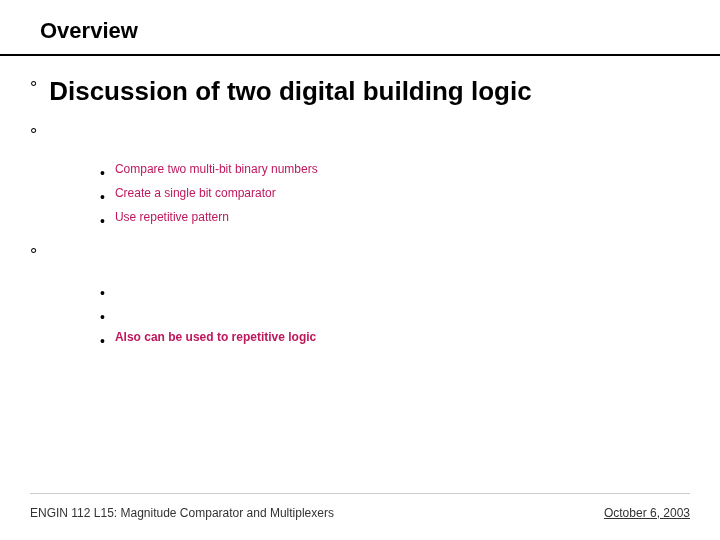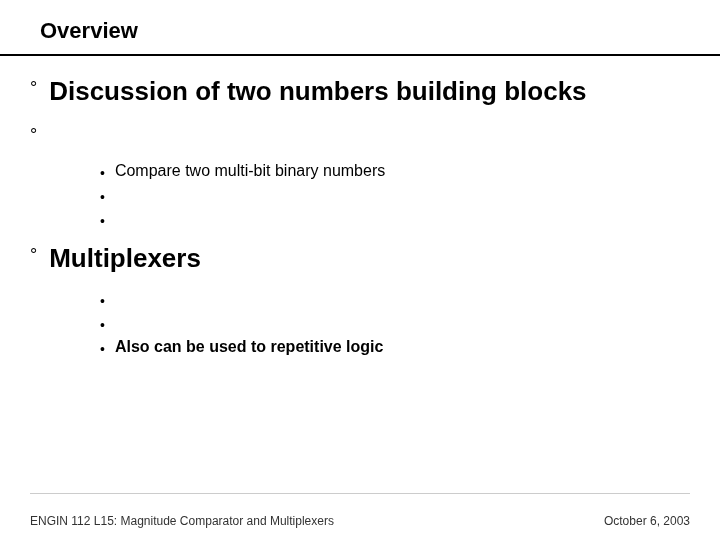--- a/index.html
+++ b/index.html
@@ -75,86 +75,88 @@
 
     .sub-bullet-dot {
       font-size: 14px;
       margin-right: 10px;
       margin-top: 3px;
       color: #000000;
       flex-shrink: 0;
     }
 
     .sub-bullet-text {
-      font-size: 16px;
-      color: #000000;
+      font-size: 12px;
+      color: #be185d;
     }
 
     .sub-bullet-text.bold {
       font-weight: bold;
     }
 
     .footer {
       position: absolute;
-      bottom: 12px;
+      bottom: 20px;
       left: 30px;
       right: 30px;
       display: flex;
       justify-content: space-between;
       align-items: center;
       border-top: 1px solid #cccccc;
-      padding-top: 20px;
+      padding-top: 12px;
     }
 
     .footer-left {
       font-size: 12px;
       color: #333333;
     }
 
     .footer-right {
       font-size: 12px;
       color: #333333;
+      text-decoration: underline;
     }
   </style>
 </head>
 <body>
 
 <div class="slide-container">
 
   <div class="title-bar">
     <span class="title-text">Overview</span>
   </div>
 
   <div class="content-area">
 
     <div class="bullet-level1">
       <span class="bullet-circle">°</span>
-      <span class="bullet-level1-text">Discussion of two numbers building blocks</span>
+      <span class="bullet-level1-text">Discussion of two digital building logic</span>
     </div>
 
     <div class="bullet-level1">
       <span class="bullet-circle">°</span>
     </div>
 
     <div class="sub-bullets">
       <div class="sub-bullet">
         <span class="sub-bullet-dot">•</span>
         <span class="sub-bullet-text">Compare two multi-bit binary numbers</span>
       </div>
       <div class="sub-bullet">
         <span class="sub-bullet-dot">•</span>
+        <span class="sub-bullet-text">Create a single bit comparator</span>
       </div>
       <div class="sub-bullet">
         <span class="sub-bullet-dot">•</span>
+        <span class="sub-bullet-text">Use repetitive pattern</span>
       </div>
     </div>
 
     <div class="bullet-level1">
       <span class="bullet-circle">°</span>
-      <span class="bullet-level1-text">Multiplexers</span>
     </div>
 
     <div class="sub-bullets">
       <div class="sub-bullet">
         <span class="sub-bullet-dot">•</span>
       </div>
       <div class="sub-bullet">
         <span class="sub-bullet-dot">•</span>
       </div>
       <div class="sub-bullet">

